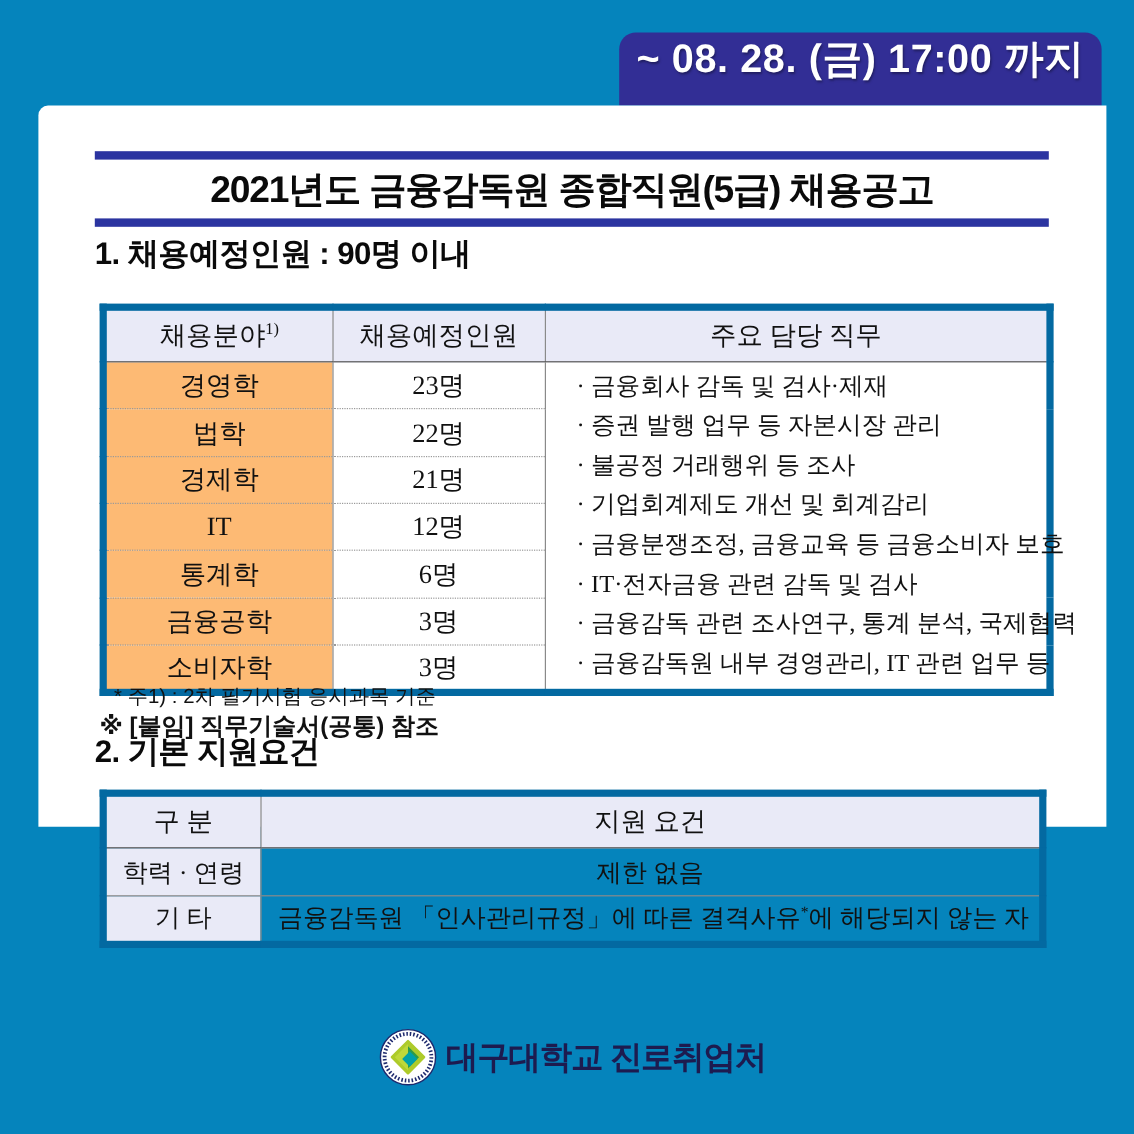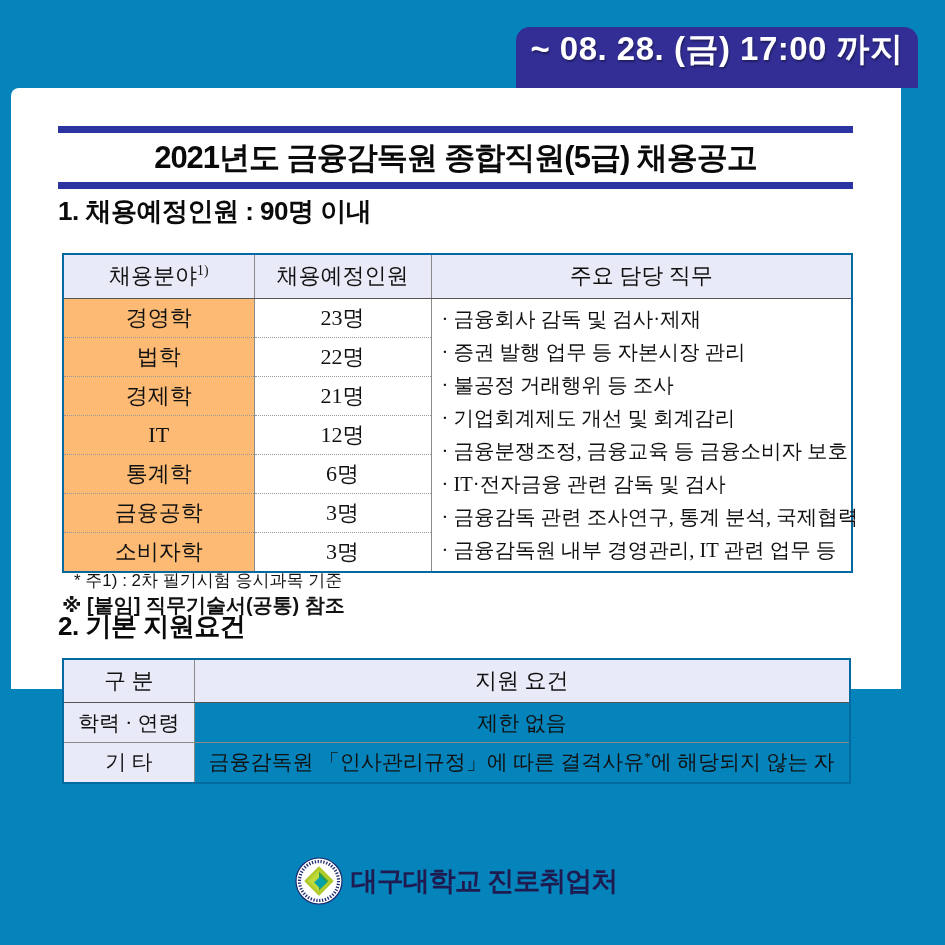--- a/index.html
+++ b/index.html
@@ -17,21 +17,21 @@
     display:flex; align-items:flex-start; justify-content:center;
   }
   .banner-text {
     color:#fff; font-family:"Liberation Sans","DejaVu Sans",sans-serif;
     font-weight:800; font-size:33px; letter-spacing:0.5px;
     text-shadow:1px 2px 2px rgba(0,0,0,0.35);
     white-space:nowrap;
   }
   
   .panel {
-    position:absolute; left:11px; top:88px; width:890px; height:601px;
+    position:absolute; left:32px; top:88px; width:890px; height:601px;
     background:#ffffff; border-radius:8px 0 0 0;
   }
   
   .title-block { position:absolute; left:47px; top:38px; width:795px; }
   .rule { height:7px; background:#2B34A0; }
   .doc-title {
     text-align:center; padding:4px 0 3px 0;
     font-family:"Liberation Sans","DejaVu Sans",sans-serif;
     font-weight:800; font-size:31px; color:#0a0a0a; letter-spacing:-1px;
     white-space:nowrap;
@@ -39,36 +39,36 @@
   .sec-heading {
     position:absolute; left:47px;
     font-family:"Liberation Sans","DejaVu Sans",sans-serif;
     font-weight:800; font-size:26px; color:#0a0a0a; letter-spacing:-0.5px;
     white-space:nowrap;
   }
   #s1-heading { top:106px; }
   #s2-heading { top:521px; }
   
   table { border-collapse:collapse; table-layout:fixed; }
-  .tbl { position:absolute; left:51px; width:789px; border:2px solid #0369a1; }
+  .tbl { position:absolute; left:51px; width:789px; border:6px solid #0369a1; }
   #table1 { top:165px; }
   #table2 { top:570px; }
   .tbl th, .tbl td { border:1px solid #8a8a8a; color:#111; }
   .tbl th {
     background:#E9EAF7; font-weight:400; font-size:22px;
     border-bottom:1.5px solid #555; padding:6px 4px; text-align:center;
   }
   #table1 .c1 { width:191px; } #table1 .c2 { width:177px; } #table1 .c3 { width:421px; }
   #table1 td { font-size:22px; text-align:center; height:38px; }
   #table1 th { height:44px; }
   #table1 td.field { background:#fdba74; }
   #table1 tr + tr td.field, #table1 tr + tr td.cnt { border-top:1px dotted #999; }
   #table1 td.cnt, #table1 td.field { border-bottom:none; }
   #table1 td.duties {
-    text-align:left; vertical-align:middle; padding:4px 6px 4px 10px; background:#fff;
+    text-align:left; vertical-align:middle; padding:4px 6px 4px 26px; background:#fff;
   }
   .duty { font-size:20.5px; line-height:33px; white-space:nowrap; color:#111; }
   
   .footnotes {
     position:absolute; left:51px; top:481px; width:789px;
     display:flex; justify-content:space-between; align-items:baseline;flex-direction:column;
   }
   .footnote-left {
     font-family:"Liberation Sans","DejaVu Sans",sans-serif;
     font-size:17px; color:#111; padding-left:12px; white-space:nowrap;

